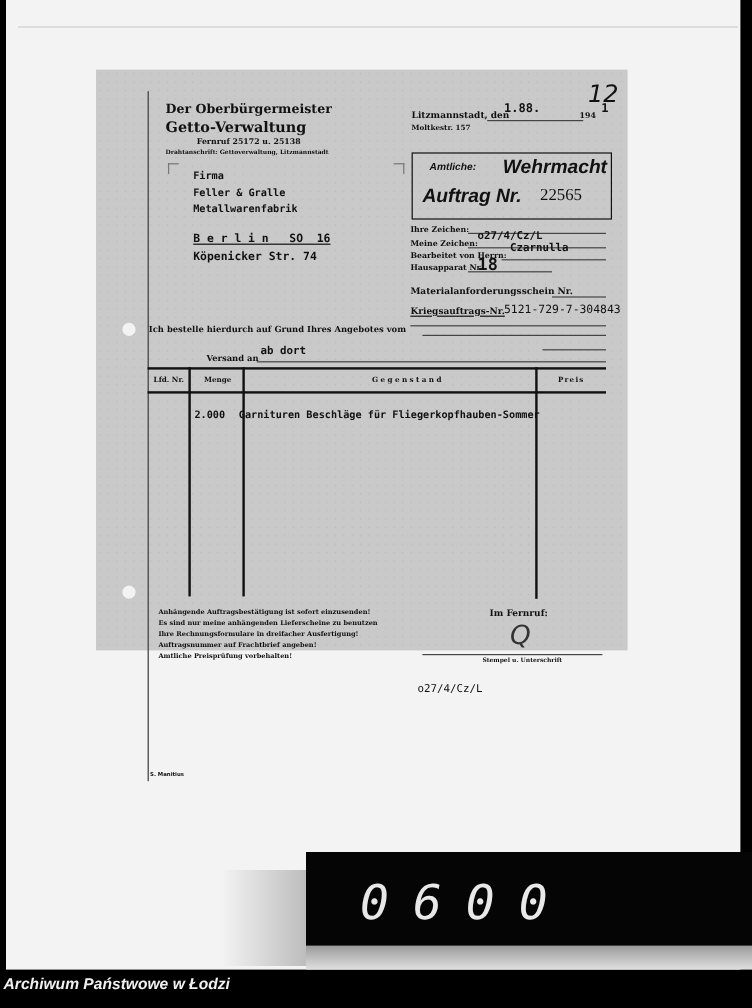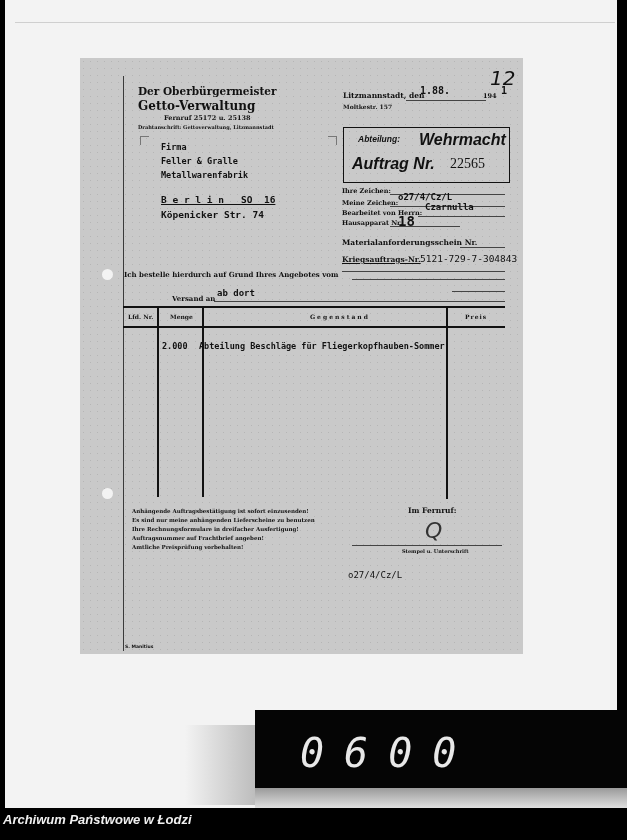--- a/index.html
+++ b/index.html
@@ -7,21 +7,21 @@
     width:627px; height:840px; position:relative; overflow:hidden;
     background:#000;
     font-family:"DejaVu Serif", serif;
   }
   .frame {
     position:absolute; left:5px; top:0; width:612px; height:808px;
     background:#f3f3f3;
   }
   .frame-topline { position:absolute; left:10px; top:22px; width:600px; height:1px; background:#cfcfcf; }
   .paper {
-    position:absolute; left:80px; top:58px; width:443px; height:596px;
+    position:absolute; left:80px; top:58px; width:443px; height:484px;
     background:#c9c9c9;
     background-image: radial-gradient(#b5b5b5 0.6px, transparent 0.8px);
     background-size:7px 7px;
     color:#111;
   }
   .margin-line { position:absolute; left:43px; top:18px; width:1px; height:575px; background:#3a3a3a; }
   .punch { position:absolute; width:11px; height:11px; border-radius:50%; background:#f3f3f3; left:22px; }
   .blk { position:absolute; white-space:nowrap; }
   .frak { font-family:"DejaVu Serif", serif; font-weight:bold; }
   .mono { font-family:"DejaVu Sans Mono", monospace; }
@@ -78,21 +78,21 @@
   <div class="blk frak" style="left:263px;top:45px;font-size:6px">Moltkestr. 157</div>
   <div class="blk" style="left:410px;top:8px;font-size:20px;font-family:'DejaVu Sans',sans-serif;font-style:italic">12</div>
 
   <div class="blk mono" style="left:81px;top:84px;font-size:8.5px;font-weight:bold">Firma</div>
   <div class="blk mono" style="left:81px;top:98px;font-size:8.5px;font-weight:bold">Feller &amp; Gralle</div>
   <div class="blk mono" style="left:81px;top:112px;font-size:8.5px;font-weight:bold">Metallwarenfabrik</div>
   <div class="blk mono" style="left:81px;top:136px;font-size:9.5px;font-weight:bold;text-decoration:underline;white-space:pre">B e r l i n   SO  16</div>
   <div class="blk mono" style="left:81px;top:151px;font-size:9.5px;font-weight:bold">Köpenicker Str. 74</div>
 
   <div class="dept-box">
-    <span class="blk ital" style="left:14px;top:6px;font-size:8.5px">Abteilung:</span>
+    <span class="blk ital" style="left:14px;top:6px;font-size:8.5px">Amtliche:</span>
     <span class="blk ital" style="left:75px;top:3px;font-size:16px">Wehrmacht</span>
     <span class="blk ital" style="left:8px;top:27px;font-size:16px">Auftrag Nr.</span>
     <span class="blk" style="left:106px;top:28px;font-size:14px;font-family:'Liberation Serif',serif">22565</span>
   </div>
 
   <div class="blk frak" style="left:262px;top:129px;font-size:6.5px">Ihre Zeichen:</div>
   <div class="uline" style="left:310px;top:136px;width:115px"></div>
   <div class="blk frak" style="left:262px;top:141px;font-size:6.5px">Meine Zeichen:</div>
   <div class="blk mono" style="left:318px;top:134px;font-size:9px;font-weight:bold">o27/4/Cz/L</div>
   <div class="uline" style="left:310px;top:148px;width:115px"></div>
@@ -120,21 +120,21 @@
   <div class="tbl-hline" style="left:43px;top:268px;width:382px"></div>
   <div class="tbl-vline" style="left:77px;top:248px;height:191px"></div>
   <div class="tbl-vline" style="left:122px;top:248px;height:191px"></div>
   <div class="tbl-vline" style="left:366px;top:248px;height:193px"></div>
   <div class="blk frak" style="left:48px;top:255px;font-size:6px">Lfd. Nr.</div>
   <div class="blk frak" style="left:90px;top:255px;font-size:6px">Menge</div>
   <div class="blk frak" style="left:230px;top:255px;font-size:6px;letter-spacing:2px">Gegenstand</div>
   <div class="blk frak" style="left:385px;top:255px;font-size:6px;letter-spacing:1px">Preis</div>
   <div>
     <div class="blk mono" style="left:82px;top:283px;font-size:8.5px;font-weight:bold">2.000</div>
-    <div class="blk mono" style="left:119px;top:283px;font-size:8.5px;font-weight:bold">Abteilung Beschläge für Fliegerkopfhauben-Sommer</div>
+    <div class="blk mono" style="left:119px;top:283px;font-size:8.5px;font-weight:bold">Garnituren Beschläge für Fliegerkopfhauben-Sommer</div>
   </div>
 
   <div class="blk frak" style="left:52px;top:449px;font-size:5.5px;line-height:9px">
     <div>Anhängende Auftragsbestätigung ist sofort einzusenden!</div>
     <div>Es sind nur meine anhängenden Lieferscheine zu benutzen</div>
     <div>Ihre Rechnungsformulare in dreifacher Ausfertigung!</div>
     <div>Auftragsnummer auf Frachtbrief angeben!</div>
     <div>Amtliche Preisprüfung vorbehalten!</div>
   </div>
 

